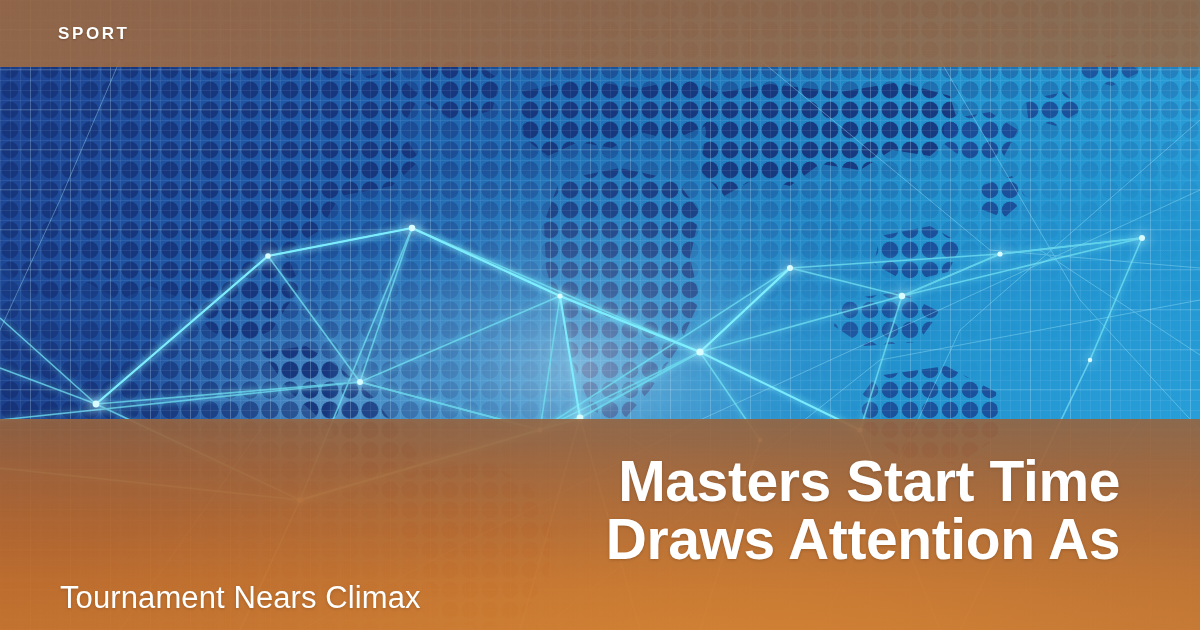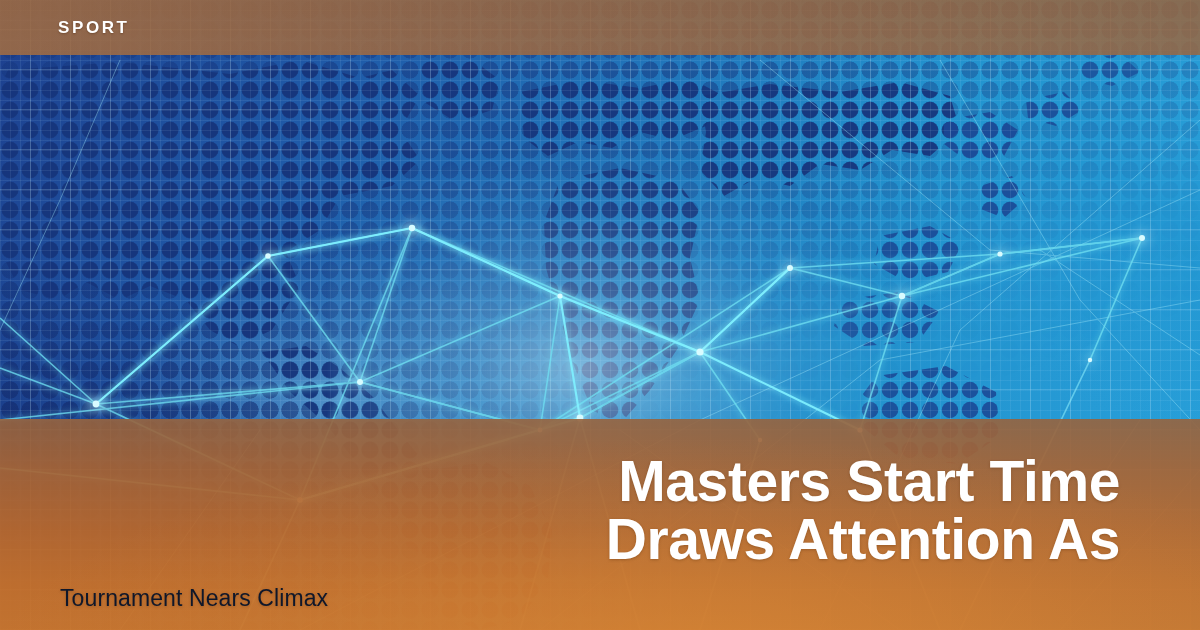--- a/index.html
+++ b/index.html
@@ -89,21 +89,21 @@
             mask-image: radial-gradient(ellipse 820px 420px at 5% 86%, rgba(0,0,0,1) 0%, rgba(0,0,0,0.85) 40%, rgba(0,0,0,0.25) 68%, rgba(0,0,0,0) 86%);
   }
 
   
   .svg-layer { position: absolute; inset: 0; }
 
   
   .top-band {
     position: absolute;
     left: 0; top: 0;
-    width: 1200px; height: 55px;
+    width: 1200px; height: 67px;
     background: linear-gradient(180deg, rgba(150,100,62,0.86) 0%, rgba(156,104,64,0.84) 100%);
     display: flex;
     align-items: center;
     z-index: 6;
   }
   .top-band-tint {
     position: absolute; inset: 0;
     background: linear-gradient(90deg, rgba(168,116,74,0.30) 0%, rgba(188,130,80,0.10) 40%, rgba(200,140,86,0.00) 100%);
   }
   .kicker {
@@ -148,22 +148,22 @@
     line-height: 58px;
     letter-spacing: -0.4px;
     text-shadow: 0 1px 3px rgba(90,45,12,0.35);
     white-space: pre-line;
     text-align: right;
   }
   .subhead {
     position: absolute;
     left: 60px; top: 580px;
     z-index: 8;
-    color: #0f172a;
-    font-size: 23px;
+    color: #ffffff;
+    font-size: 31px;
     font-weight: normal;
     line-height: 36px;
     letter-spacing: 0.1px;
     text-shadow: 0 1px 3px rgba(90,45,12,0.30);
   }
 </style>
 </head>
 <body>
 
 <div class="card">

